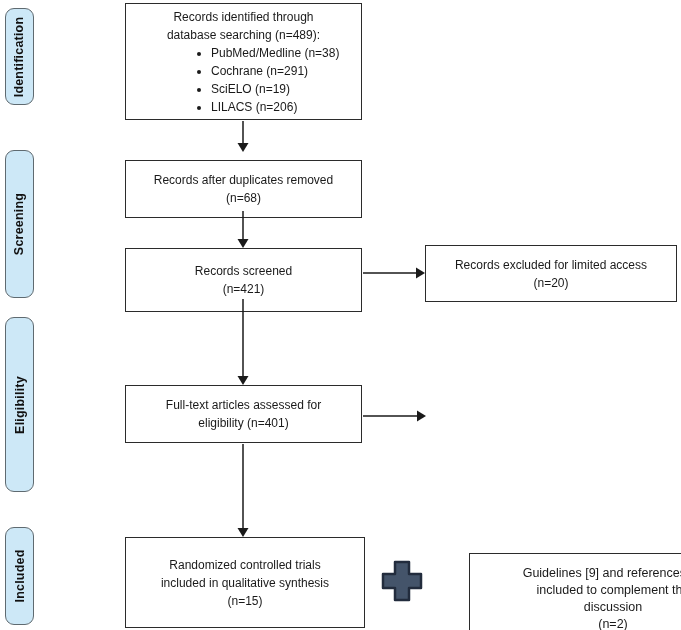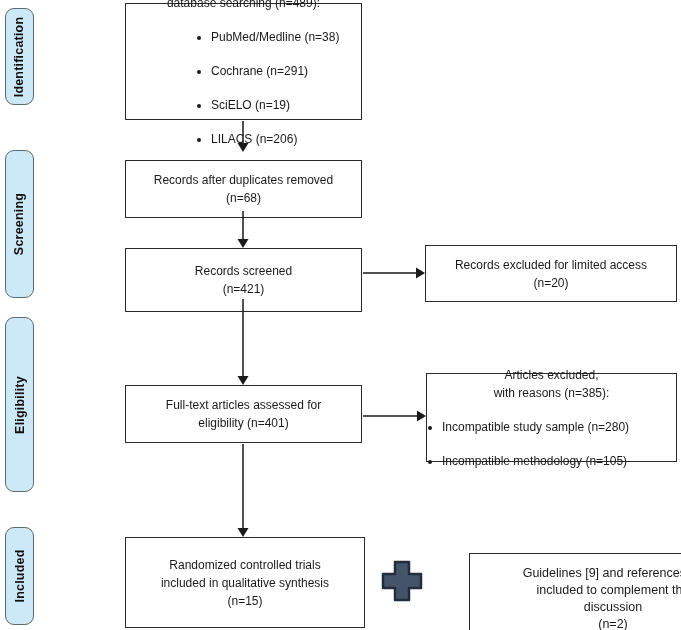--- a/index.html
+++ b/index.html
@@ -24,21 +24,21 @@
 
   
   .fbox {
     position:absolute; box-sizing:border-box; background:#ffffff;
     border:1.5px solid #2b2b2b; display:flex; flex-direction:column;
     justify-content:center; font-size:12px; line-height:18px; text-align:center;
     padding:2px 20px;
   }
   .pre { white-space:pre-line; }
   .blist { list-style:disc outside; text-align:left; margin:0; padding:0 0 0 15px; }
-  .blist li { line-height:18px;margin-top:16px; }
+  .blist li { line-height:18px; }
 
   #box-identified       { left:125px; top:3px;   width:237px; height:117px; }
   #box-identified .blist{ margin-left:50px; }
   #box-duplicates       { left:125px; top:160px; width:237px; height:58px; }
   #box-screened         { left:125px; top:248px; width:237px; height:64px; }
   #box-fulltext         { left:125px; top:385px; width:237px; height:58px; }
   #box-rct              { left:125px; top:537px; width:240px; height:91px; }
 
   #box-excluded-access  { left:425px; top:245px; width:252px; height:57px;justify-content:center; }
   #box-excluded-reasons { left:426px; top:373px; width:251px; height:89px; padding:2px 2px; }
@@ -90,28 +90,20 @@
   <div class="fbox" id="box-excluded-access">
     <div class="pre">Records excluded for limited access
 (n=20)</div>
   </div>
 
   <div class="fbox" id="box-fulltext">
     <div class="pre">Full-text articles assessed for
 eligibility (n=401)</div>
   </div>
 
-  <div class="fbox" id="box-excluded-reasons">
-    <div class="pre">Articles excluded,
-with reasons (n=385):</div>
-    <ul class="blist">
-      <li>Incompatible study sample (n=280)</li>
-      <li>Incompatible methodology (n=105)</li>
-    </ul>
-  </div>
 
   <div class="fbox" id="box-rct">
     <div class="pre">Randomized controlled trials
 included in qualitative synthesis
 (n=15)</div>
   </div>
 
   <div class="fbox" id="box-guidelines">
     <div class="pre">Guidelines [9] and references [6]
 included to complement the

